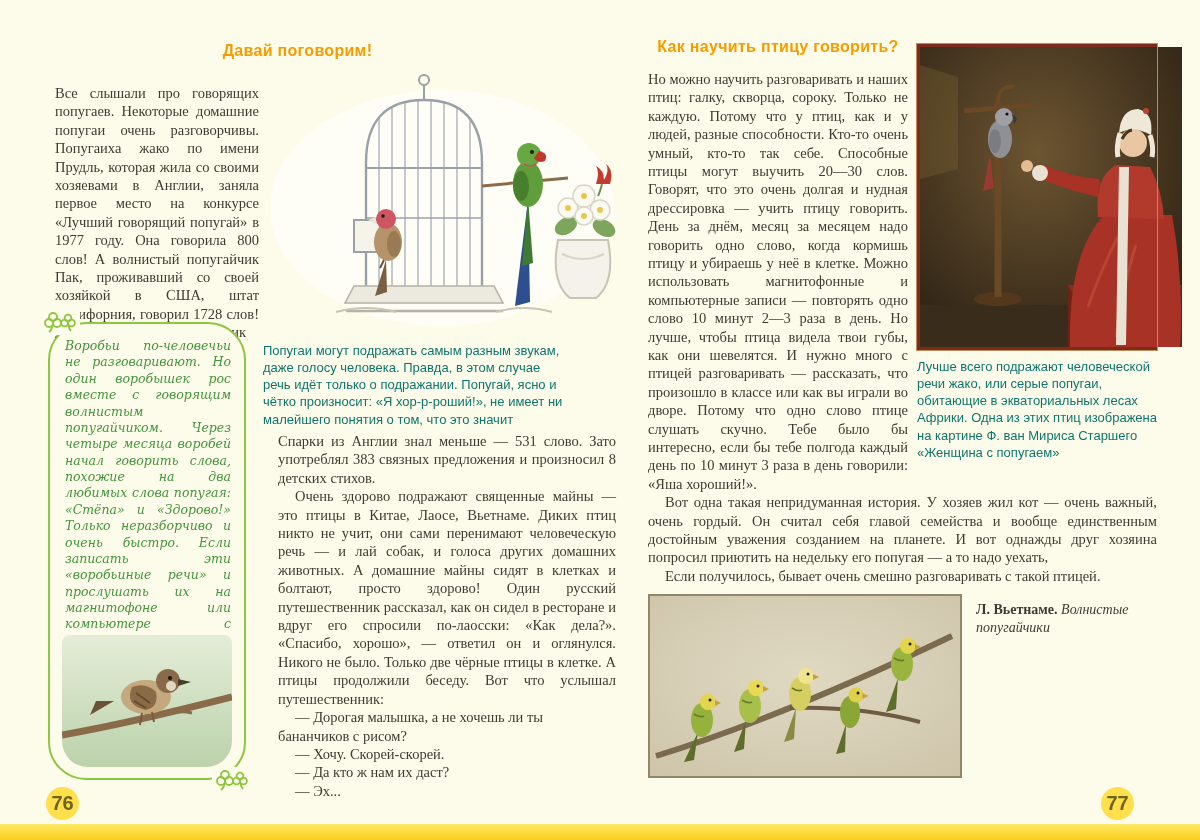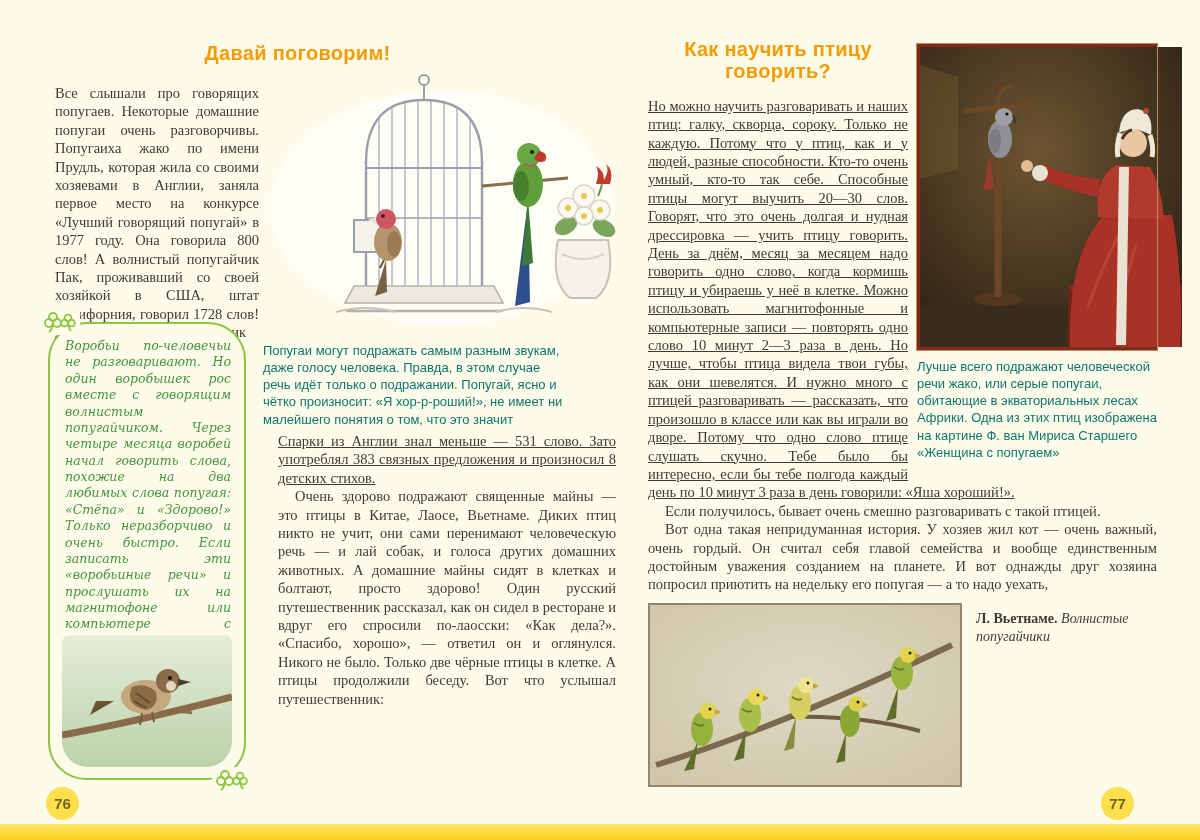--- a/index.html
+++ b/index.html
@@ -1,30 +1,30 @@
 <!DOCTYPE html>
 <html><head>
 <meta charset="utf-8">
 <style>
   html,body{margin:0;padding:0;}
   body{width:1200px;height:840px;overflow:hidden;background:#FDFBE9;}
   .spread{position:relative;width:1200px;height:840px;background:#FDFBE9;
           font-family:"Liberation Serif",serif;color:#3F3B33;}
   
   .page-title{font-family:"Liberation Sans",sans-serif;font-weight:bold;
-              font-size:20px;line-height:1.12;color:#F59C00;text-align:center;
+              font-size:16px;line-height:1.12;color:#F59C00;text-align:center;
               letter-spacing:.3px;margin:0;}
   .body-text{font-size:14.5px;line-height:1.27;text-align:justify;}
   .body-text p{margin:0;text-indent:17px;}
-  .body-text p.no-indent{text-indent:0;text-decoration:underline;}
+  .body-text p.no-indent{text-indent:0;}
   .green-cap{font-family:"Liberation Sans",sans-serif;font-size:13px;
              line-height:1.32;color:#0f766e;}
   .page-num{position:absolute;width:33px;height:33px;border-radius:50%;
             background:#FFDF4B;display:flex;align-items:center;justify-content:center;
-            font-family:"Liberation Sans",sans-serif;font-weight:bold;font-size:15px;
+            font-family:"Liberation Sans",sans-serif;font-weight:bold;font-size:20px;
             color:#6E6420;}
   .bottom-bar{position:absolute;left:0;bottom:0;width:1200px;height:16px;
               background:linear-gradient(#FFE866,#F8CF1E);}
   
   .lp-title{position:absolute;left:40px;top:42px;width:515px;}
   .lp-intro{position:absolute;left:55px;top:84px;width:204px;}
   .cage-illo{position:absolute;left:266px;top:68px;width:352px;height:264px;}
   .lp-cagecap{position:absolute;left:263px;top:342px;width:300px;}
   .lp-maincol{position:absolute;left:278px;top:432px;width:338px;}
   .dialog p{text-indent:17px;text-align:left;margin:0;}
@@ -127,20 +127,26 @@
       <path d="M336 116 q-2 8 -4 12" stroke="#6d8f4d" stroke-width="2" fill="none"></path>
       <path d="M70 244 q30 -8 60 0 M230 244 q28 -8 56 0" stroke="#C9C5B5" stroke-width="2" fill="none"></path>
     </svg>
   </div>
 
   <div class="green-cap lp-cagecap">Попугаи могут подражать самым разным звукам, даже голосу человека. Правда, в этом случае речь идёт только о подражании. Попугай, ясно и чётко произносит: «Я хор-р-роший!», не имеет ни малейшего понятия о том, что это значит</div>
 
   <div class="body-text lp-maincol">
     <p class="no-indent">Спарки из Англии знал меньше — 531 слово. Зато употреблял 383 связных предложения и произносил 8 детских стихов.</p>
     <p>Очень здорово подражают священные майны — это птицы в Китае, Лаосе, Вьетнаме. Диких птиц никто не учит, они сами перенимают человеческую речь — и лай собак, и голоса других домашних животных. А домашние майны сидят в клетках и болтают, просто здорово! Один русский путешественник рассказал, как он сидел в ресторане и вдруг его спросили по-лаосски: «Как дела?». «Спасибо, хорошо», — ответил он и оглянулся. Никого не было. Только две чёрные птицы в клетке. А птицы продолжили беседу. Вот что услышал путешественник:</p>
+    <div class="dialog">
+      <p>— Дорогая малышка, а не хочешь ли ты бананчиков с рисом?</p>
+      <p>— Хочу. Скорей-скорей.</p>
+      <p>— Да кто ж нам их даст?</p>
+      <p>— Эх...</p>
+    </div>
   </div>
 
   <div class="sidebar-box">
     <span class="clover tl">
       <svg viewBox="0 0 34 24" width="34" height="24" fill="none" stroke="#8DC63F" stroke-width="1.8">
         <circle cx="10" cy="7" r="4"></circle>
           <circle cx="6" cy="13" r="4"></circle>
           <circle cx="14" cy="13" r="4"></circle>
         <path d="M10 14 q-1 6 -4 8"></path>
         <circle cx="25" cy="8" r="3.4"></circle>
@@ -233,22 +239,22 @@
           <circle cx="226" cy="64" r="3" fill="#B5452F"></circle>
         </svg>
       </div>
       <div class="green-cap" style="margin-top:8px;">Лучше всего подражают человеческой речи жако, или серые попугаи, обитающие в экваториальных лесах Африки. Одна из этих птиц изображена на картине Ф. ван Мириса Старшего «Женщина с попугаем»</div>
     </div>
 
     <h2 class="page-title rp-title">Как научить птицу говорить?</h2>
 
     <div class="body-text">
       <p class="no-indent">Но можно научить разговаривать и наших птиц: галку, скворца, сороку. Только не каждую. Потому что у птиц, как и у людей, разные способности. Кто-то очень умный, кто-то так себе. Способные птицы могут выучить 20—30 слов. Говорят, что это очень долгая и нудная дрессировка — учить птицу говорить. День за днём, месяц за месяцем надо говорить одно слово, когда кормишь птицу и убираешь у неё в клетке. Можно использовать магнитофонные и компьютерные записи — повторять одно слово 10 минут 2—3 раза в день. Но лучше, чтобы птица видела твои губы, как они шевелятся. И нужно много с птицей разговаривать — рассказать, что произошло в классе или как вы играли во дворе. Потому что одно слово птице слушать скучно. Тебе было бы интересно, если бы тебе полгода каждый день по 10 минут 3 раза в день говорили: «Яша хороший!».</p>
+      <p>Вот одна такая непридуманная история. У хозяев жил кот — очень важный, очень гордый. Он считал себя главой семейства и вообще единственным достойным уважения созданием на планете. И вот однажды друг хозяина попросил приютить на недельку его попугая — а то надо уехать,</p>
       <p>Если получилось, бывает очень смешно разговаривать с такой птицей.</p>
-      <p>Вот одна такая непридуманная история. У хозяев жил кот — очень важный, очень гордый. Он считал себя главой семейства и вообще единственным достойным уважения созданием на планете. И вот однажды друг хозяина попросил приютить на недельку его попугая — а то надо уехать,</p>
     </div>
 
     <div class="rp-bottom">
       <div class="budgie-frame">
         <svg viewBox="0 0 310 180" width="310" height="180">
           <defs>
             <radialGradient id="bbg" cx="0.5" cy="0.45" r="0.8">
               <stop offset="0" stop-color="#E0D9C2"></stop>
                 <stop offset="1" stop-color="#CCC3A8"></stop>
             </radialGradient>

